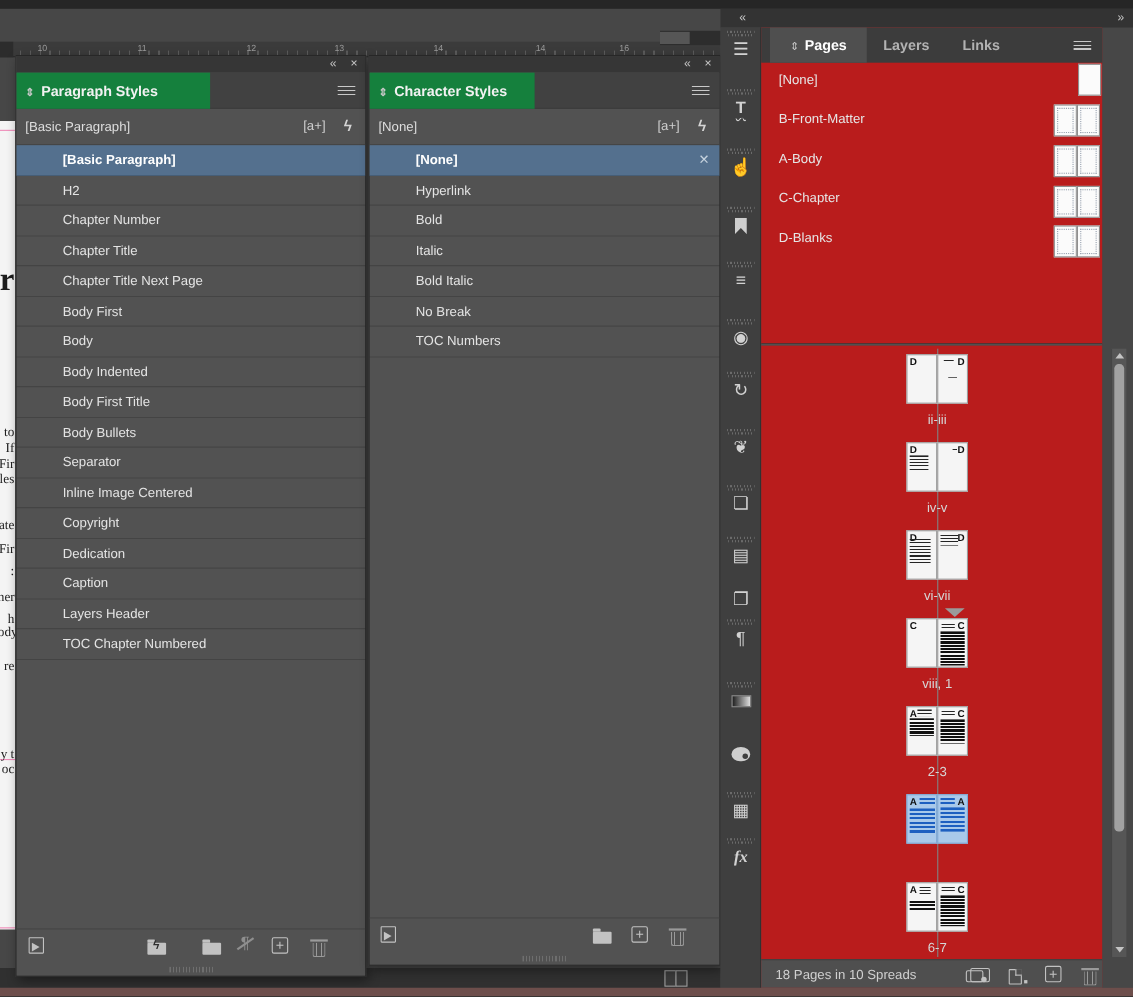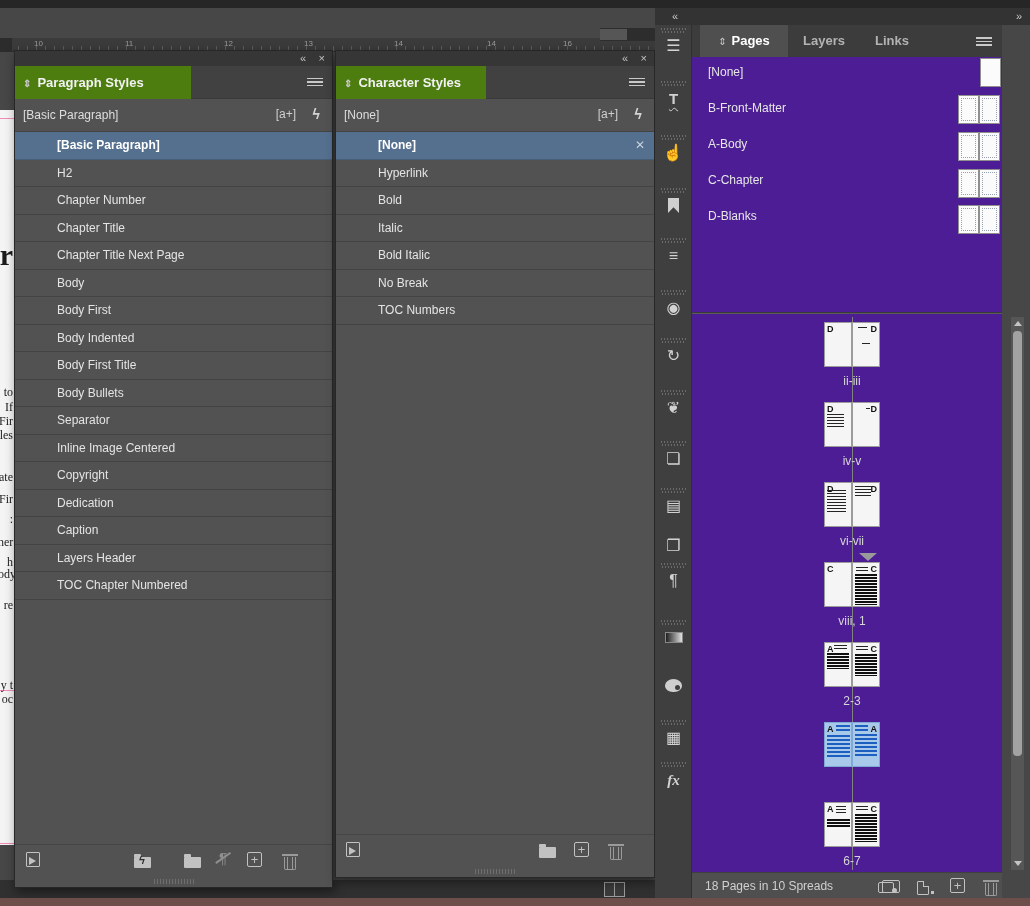--- a/index.html
+++ b/index.html
@@ -25,21 +25,21 @@
   .guide { position:absolute; left:0; width:14px; height:1px; background:#ef8bb8; }
   .frag { position:absolute; left:-2px; width:15px; text-align:right; font-family:"Liberation Serif", serif;
           font-size:12px; color:#1c1c1c; white-space:nowrap; }
   .frag.big { font-size:30px; font-weight:bold; }
 
   
   .panel { position:absolute; background:#525252; border:1px solid #272727; box-shadow:2px 4px 10px rgba(0,0,0,.45); }
   .p-titlebar { position:absolute; left:0; top:0; right:0; height:15px; background:#363636; }
   .p-titlebar .tb-ic { position:absolute; top:1px; font-size:11px; color:#c5c5c5; line-height:13px; cursor:default; }
   .p-tabrow { position:absolute; left:0; top:15px; right:0; height:33px; background:#414141; border-bottom:1px solid #3a3a3a; }
-  .p-tab { position:absolute; left:0; top:0; height:33px; background:#4d7c0f; color:#f2f2f2; font-weight:bold;
+  .p-tab { position:absolute; left:0; top:0; height:33px; background:#15803d; color:#f2f2f2; font-weight:bold;
            font-size:13px; line-height:33px; padding:0 14px 0 8px; }
   .p-tab .widget { color:#c9c9c9; font-size:10px; margin-right:6px; }
   .hamburger { position:absolute; width:16px; height:9px;
                background:repeating-linear-gradient(#c9c9c9 0 1.5px, transparent 1.5px 3.5px); }
   .p-subhead { position:absolute; left:0; top:48px; right:0; height:33px; background:#525252; border-bottom:1px solid #444; }
   .p-subhead .cur { position:absolute; left:8px; top:9px; font-size:12px; color:#dedede; }
   .p-subhead .aplus { position:absolute; right:36px; top:8px; font-size:12px; color:#cfcfcf; }
   .p-subhead .flash { position:absolute; right:12px; top:7px; font-size:14px; font-weight:bold; color:#d5d5d5; }
   .stylelist { position:absolute; left:0; top:81px; right:0; }
   .srow { height:27.5px; line-height:27.5px; padding-left:42px; font-size:12px; color:#e4e4e4;
@@ -97,21 +97,21 @@
   .shape-bookmark { width:11px; height:15px; margin:3px auto 0; background:#cfcfcf;
                     clip-path:polygon(0 0,100% 0,100% 100%,50% 62%,0 100%); }
   .shape-gradient { width:18px; height:11px; margin:5px auto 0; border:1px solid #8a8a8a;
                     background:linear-gradient(90deg,#202020,#e0e0e0); }
   .shape-palette { width:17px; height:13px; margin:4px auto 0; background:#cfcfcf; border-radius:50% 50% 46% 46%;
                    position:relative; }
   .shape-palette::after { content:""; position:absolute; right:2px; bottom:2px; width:5px; height:5px; background:#3f3f3f;
                    border-radius:50%; }
 
   
-  .pages-panel { left:692px; top:25px; width:310px; height:873px; background:#4c1d95; }
+  .pages-panel { left:692px; top:25px; width:310px; height:873px; background:#b91c1c; }
   .pg-tabbar { position:absolute; left:0; top:0; right:0; height:32px; background:#3c3c3c; }
   .pg-tab { position:absolute; top:0; height:32px; line-height:32px; font-size:13px; font-weight:bold; color:#b3b3b3;
             text-align:center; }
   .pg-tab.active { background:#4f4f4f; color:#ffffff; }
   .pg-tab .widget { color:#c9c9c9; font-size:10px; margin-right:5px; font-weight:normal; }
   .master-label { position:absolute; left:16px; font-size:12px; color:#e6e6e6; }
   .mthumb { position:absolute; }
   .mpage { position:absolute; top:0; width:21px; height:29px; background:#fbfbfb; border:1px solid #8f8f8f; }
   .mpage.m::after { content:""; position:absolute; left:2px; right:2px; top:2px; bottom:2px; border:1px dotted #96a0ae; }
   .pg-divider { position:absolute; left:0; top:287px; right:0; height:2px; background:#3a3a3a; border-bottom:1px solid #5a5a5a; }
@@ -198,22 +198,22 @@
       <span class="cur">[Basic Paragraph]</span>
       <span class="aplus">[a+]</span>
       <span class="flash">ϟ</span>
     </div>
     <div class="stylelist">
       <div class="srow sel"><span>[Basic Paragraph]</span></div>
       <div class="srow"><span>H2</span></div>
       <div class="srow"><span>Chapter Number</span></div>
       <div class="srow"><span>Chapter Title</span></div>
       <div class="srow"><span>Chapter Title Next Page</span></div>
+      <div class="srow"><span>Body First</span></div>
       <div class="srow"><span>Body</span></div>
-      <div class="srow"><span>Body First</span></div>
       <div class="srow"><span>Body Indented</span></div>
       <div class="srow"><span>Body First Title</span></div>
       <div class="srow"><span>Body Bullets</span></div>
       <div class="srow"><span>Separator</span></div>
       <div class="srow"><span>Inline Image Centered</span></div>
       <div class="srow"><span>Copyright</span></div>
       <div class="srow"><span>Dedication</span></div>
       <div class="srow"><span>Caption</span></div>
       <div class="srow"><span>Layers Header</span></div>
       <div class="srow"><span>TOC Chapter Numbered</span></div>

